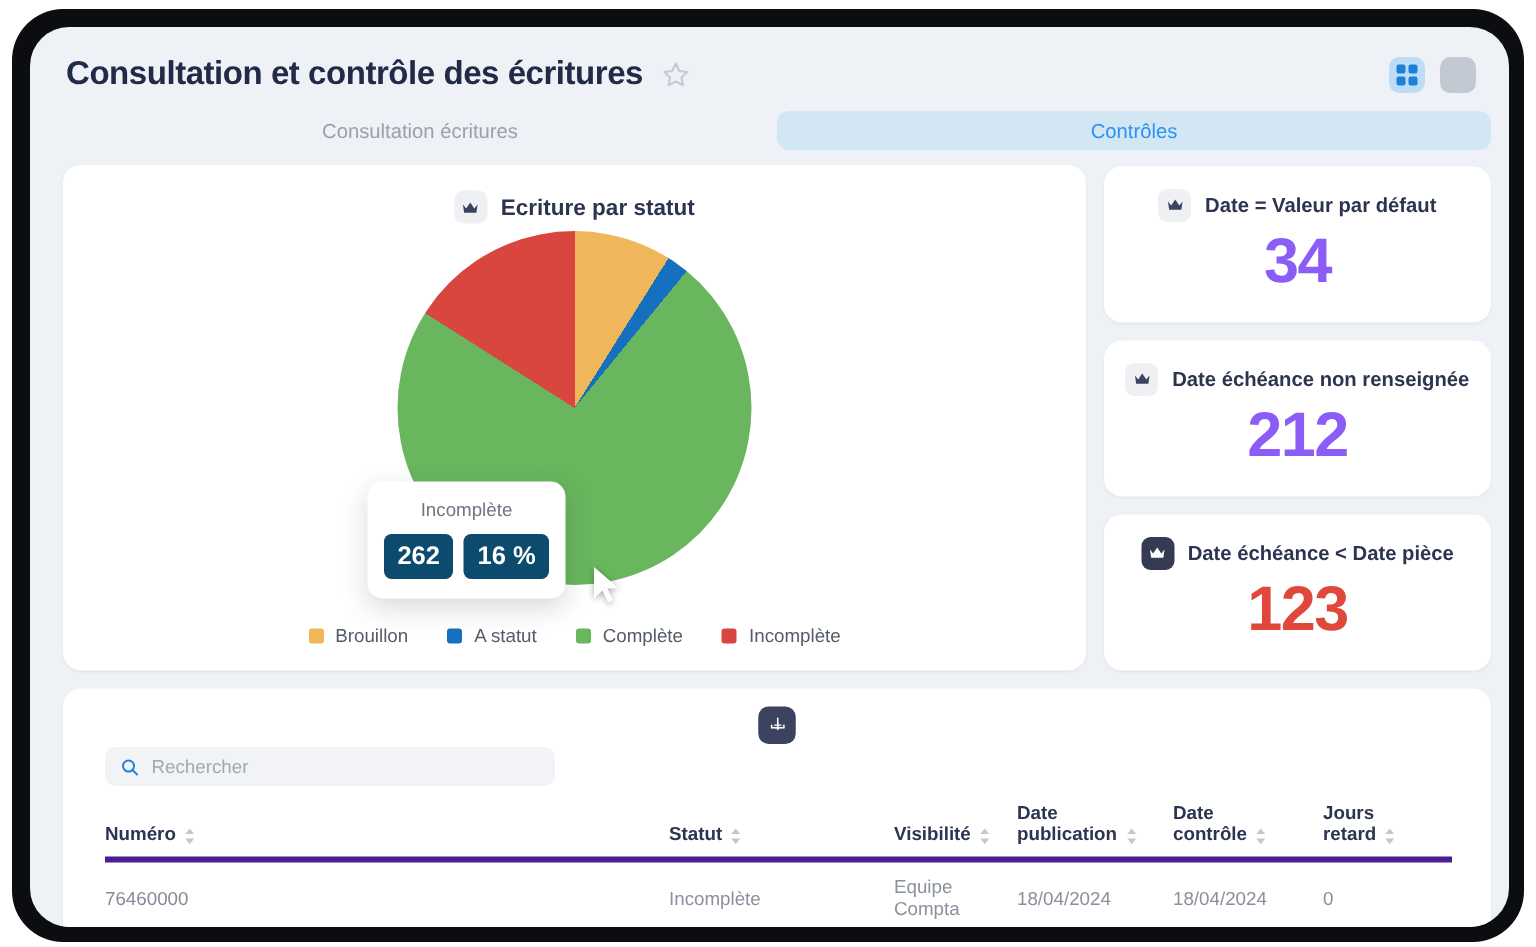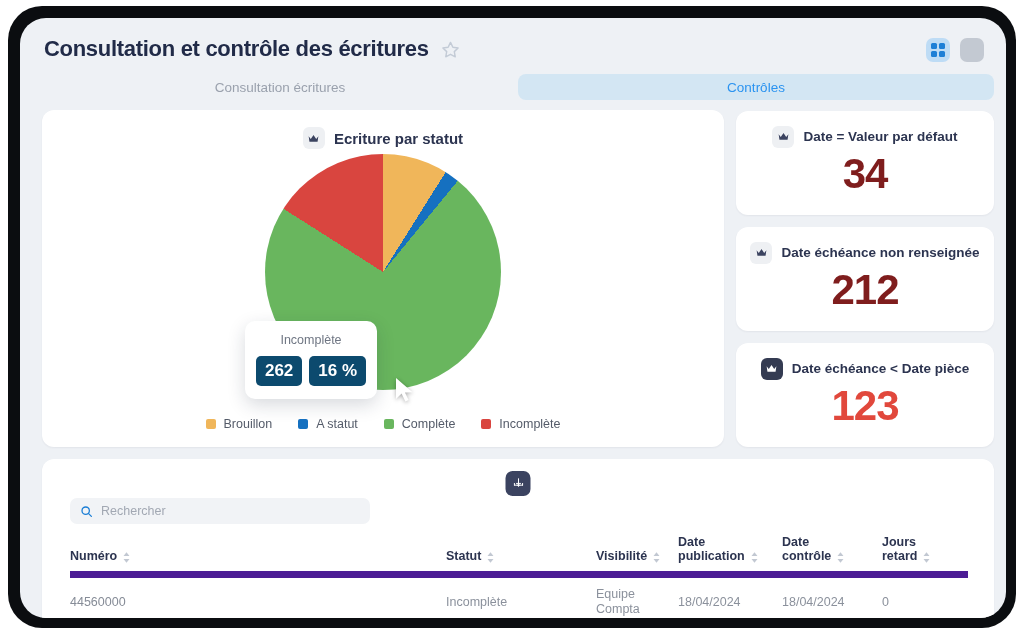--- a/index.html
+++ b/index.html
@@ -135,21 +135,21 @@
   
   #kpi-col { width: 258px; display: flex; flex-direction: column; gap: 12px; }
   .kpi-card { height: 104px; position: relative; }
   .kpi-head {
     display: flex; align-items: center; justify-content: center;
     gap: 9px; padding-top: 15px;
   }
   .kpi-title { font-size: 13.5px; font-weight: bold; color: #2c3450; white-space: nowrap; }
   .kpi-value {
     text-align: center; font-size: 42px; font-weight: bold;
-    color: #7f1d1d; letter-spacing: -1px; margin-top: 2px;
+    color: #8b5cf6; letter-spacing: -1px; margin-top: 2px;
   }
   .kpi-value.danger { color: #e1483c; }
 
   
   #table-card {
     margin-top: 12px; width: 952px; height: 190px;
     position: relative; overflow: hidden;
   }
   #table-top-icon {
     position: absolute; left: 50%; transform: translateX(-50%);
@@ -163,21 +163,21 @@
     background: #f1f3f6;
     display: flex; align-items: center; gap: 8px; padding-left: 10px;
   }
   #search-placeholder { font-size: 12.5px; color: #a2a8b3; }
 
   table { position: absolute; left: 28px; top: 76px; width: 898px; border-collapse: collapse; }
   thead th {
     font-size: 12.5px; font-weight: bold; color: #2c3450;
     text-align: left; vertical-align: bottom;
     padding: 0 0 7px 0;
-    border-bottom: 7px solid #4c1d95;
+    border-bottom: 4px solid #4c1d95;
   }
   .th-inner { display: flex; align-items: flex-end; gap: 6px; }
   .th-label { line-height: 1.15; }
   .sort-icon { display: block; margin-bottom: 1px; }
   tbody td {
     font-size: 12.5px; color: #8b919c;
     padding: 9px 0; border-bottom: 1px solid #f0f2f5;
     vertical-align: middle;
   }
   td.cell-num { color: #868c97; }
@@ -401,21 +401,21 @@
                 <svg class="sort-icon" width="7" height="11" viewBox="0 0 8 12" fill="#c2c8d2">
                       <path d="M4 0 L7.4 4.2 L0.6 4.2 Z"></path>
                       <path d="M4 12 L0.6 7.8 L7.4 7.8 Z"></path>
                     </svg>
               </span>
             </th>
           </tr>
         </thead>
         <tbody>
           <tr>
-            <td class="cell-num">44560000</td>
+            <td class="cell-num">76460000</td>
             <td>Incomplète</td>
             <td>
               <span class="wrap2">
                 <span>Equipe</span><br>
                 <span>Compta</span>
               </span>
             </td>
             <td>18/04/2024</td>
             <td>18/04/2024</td>
             <td>0</td>

